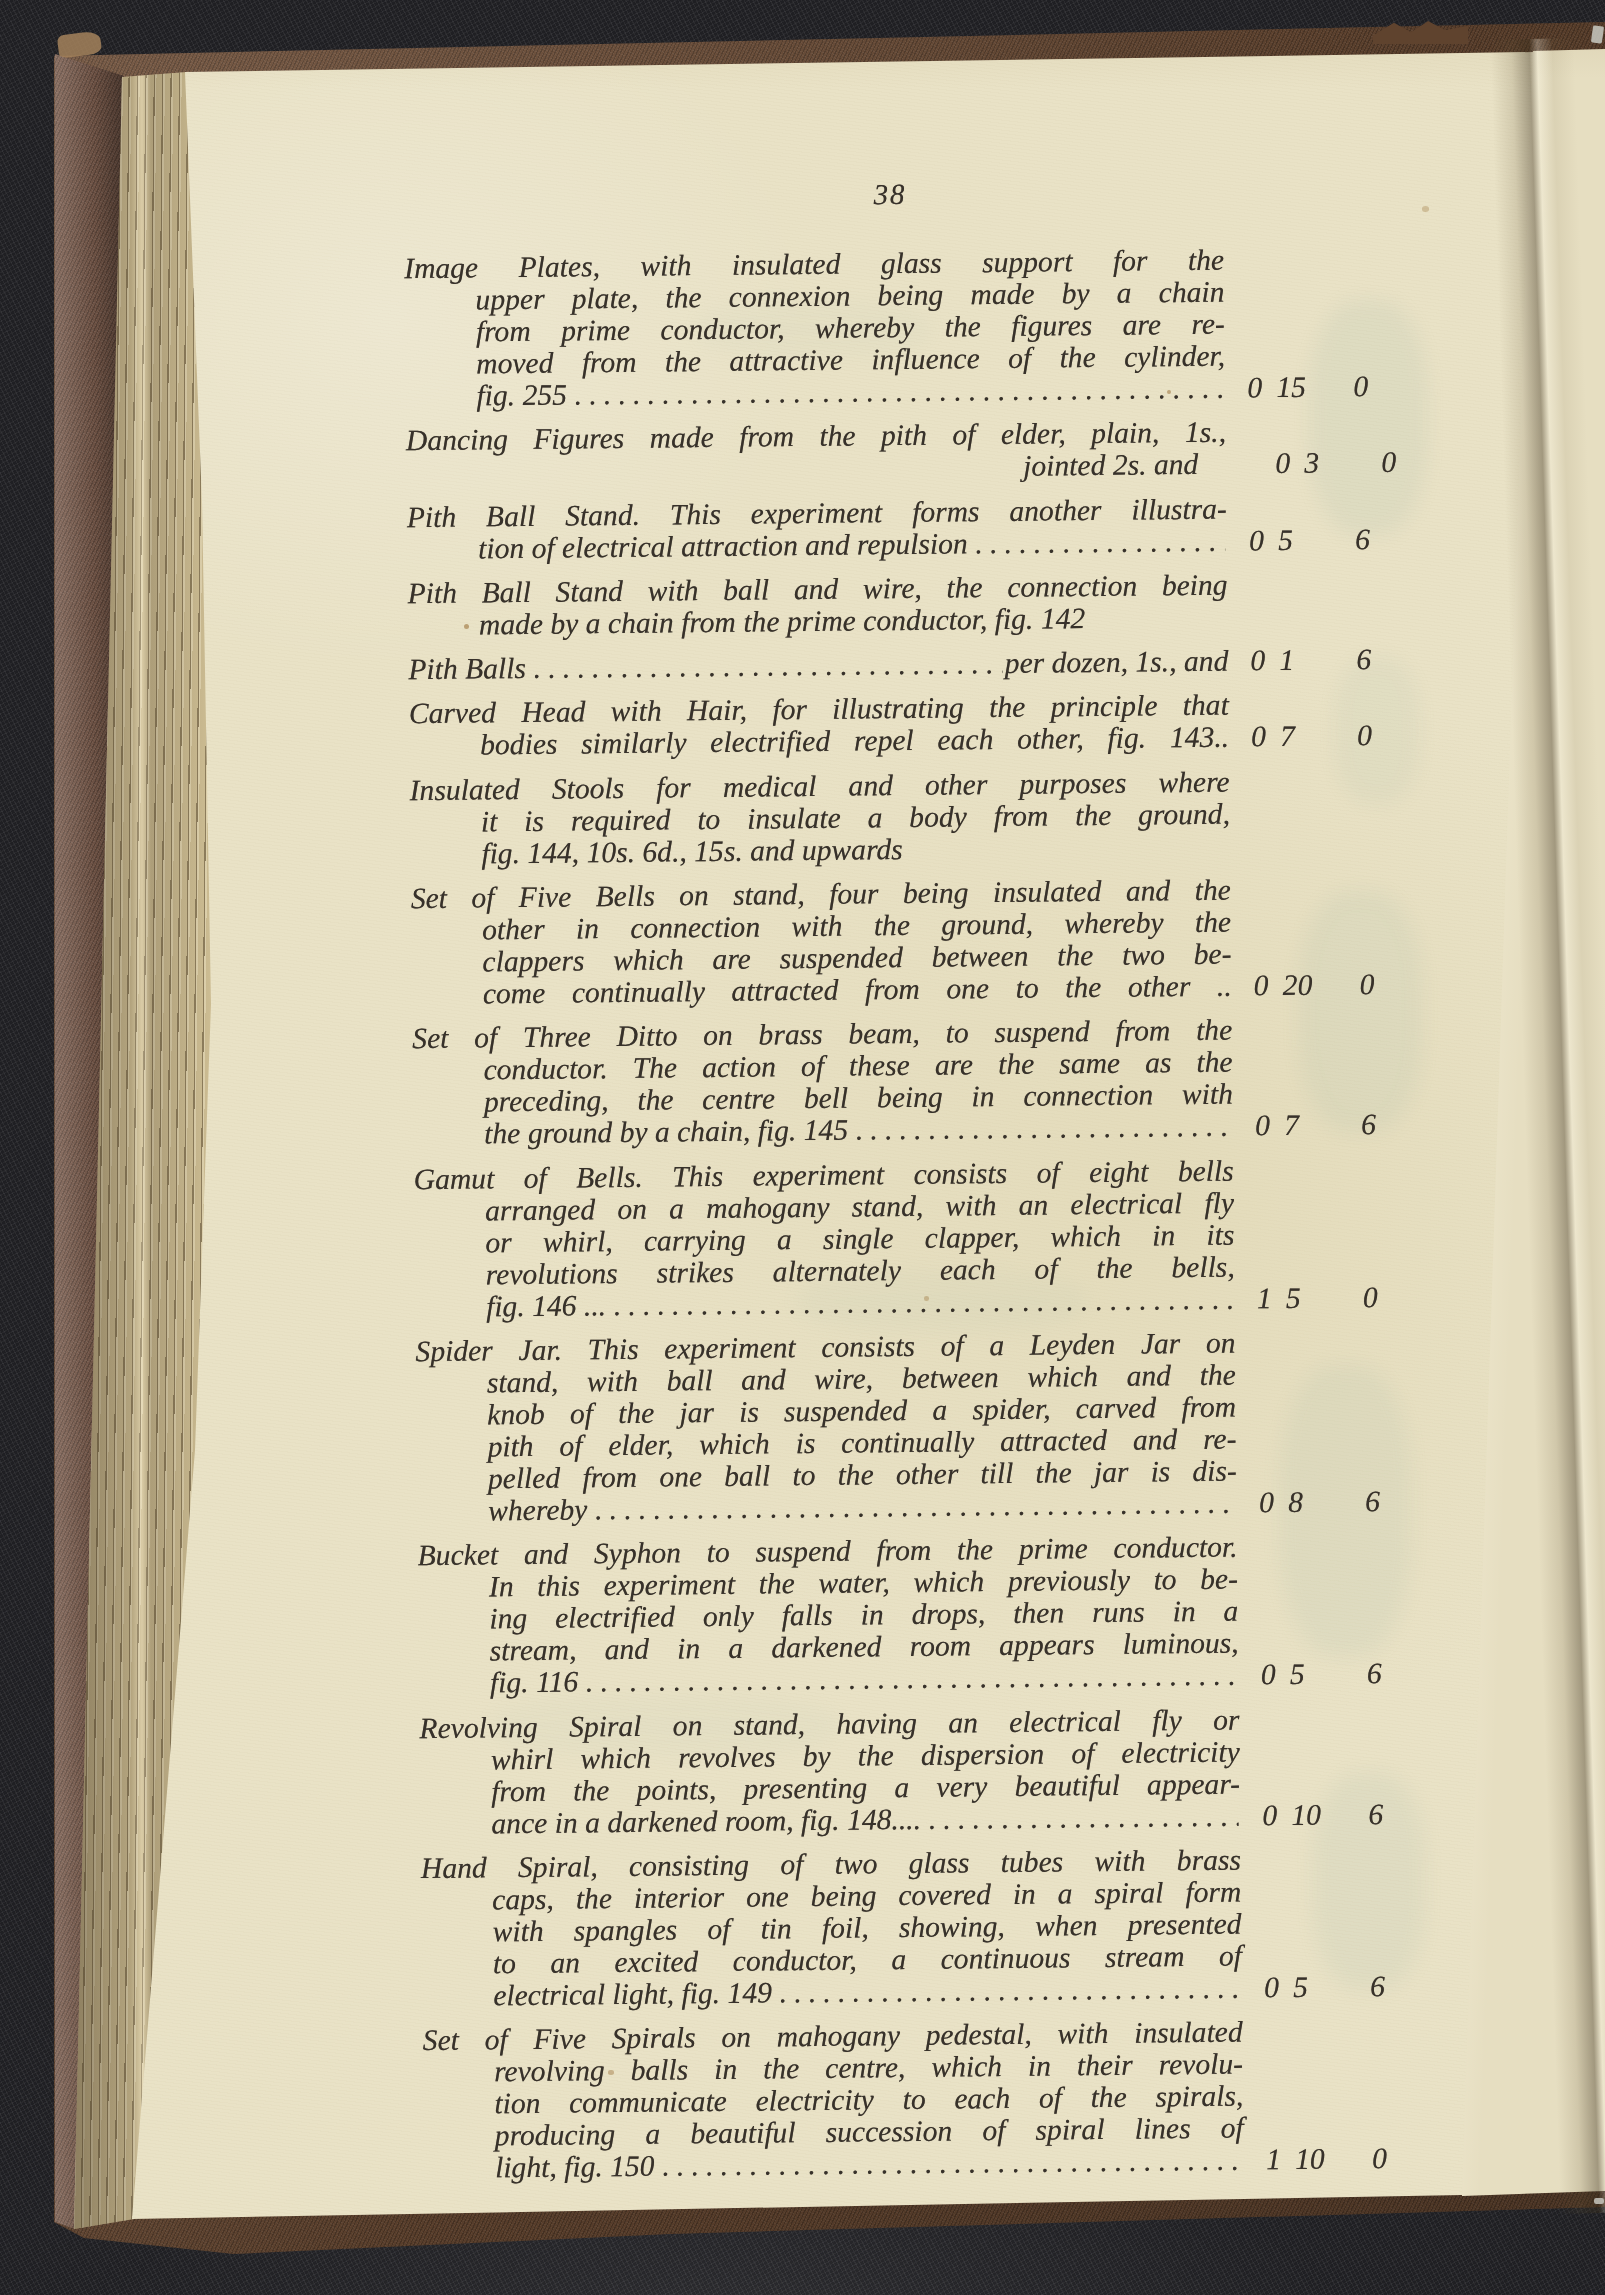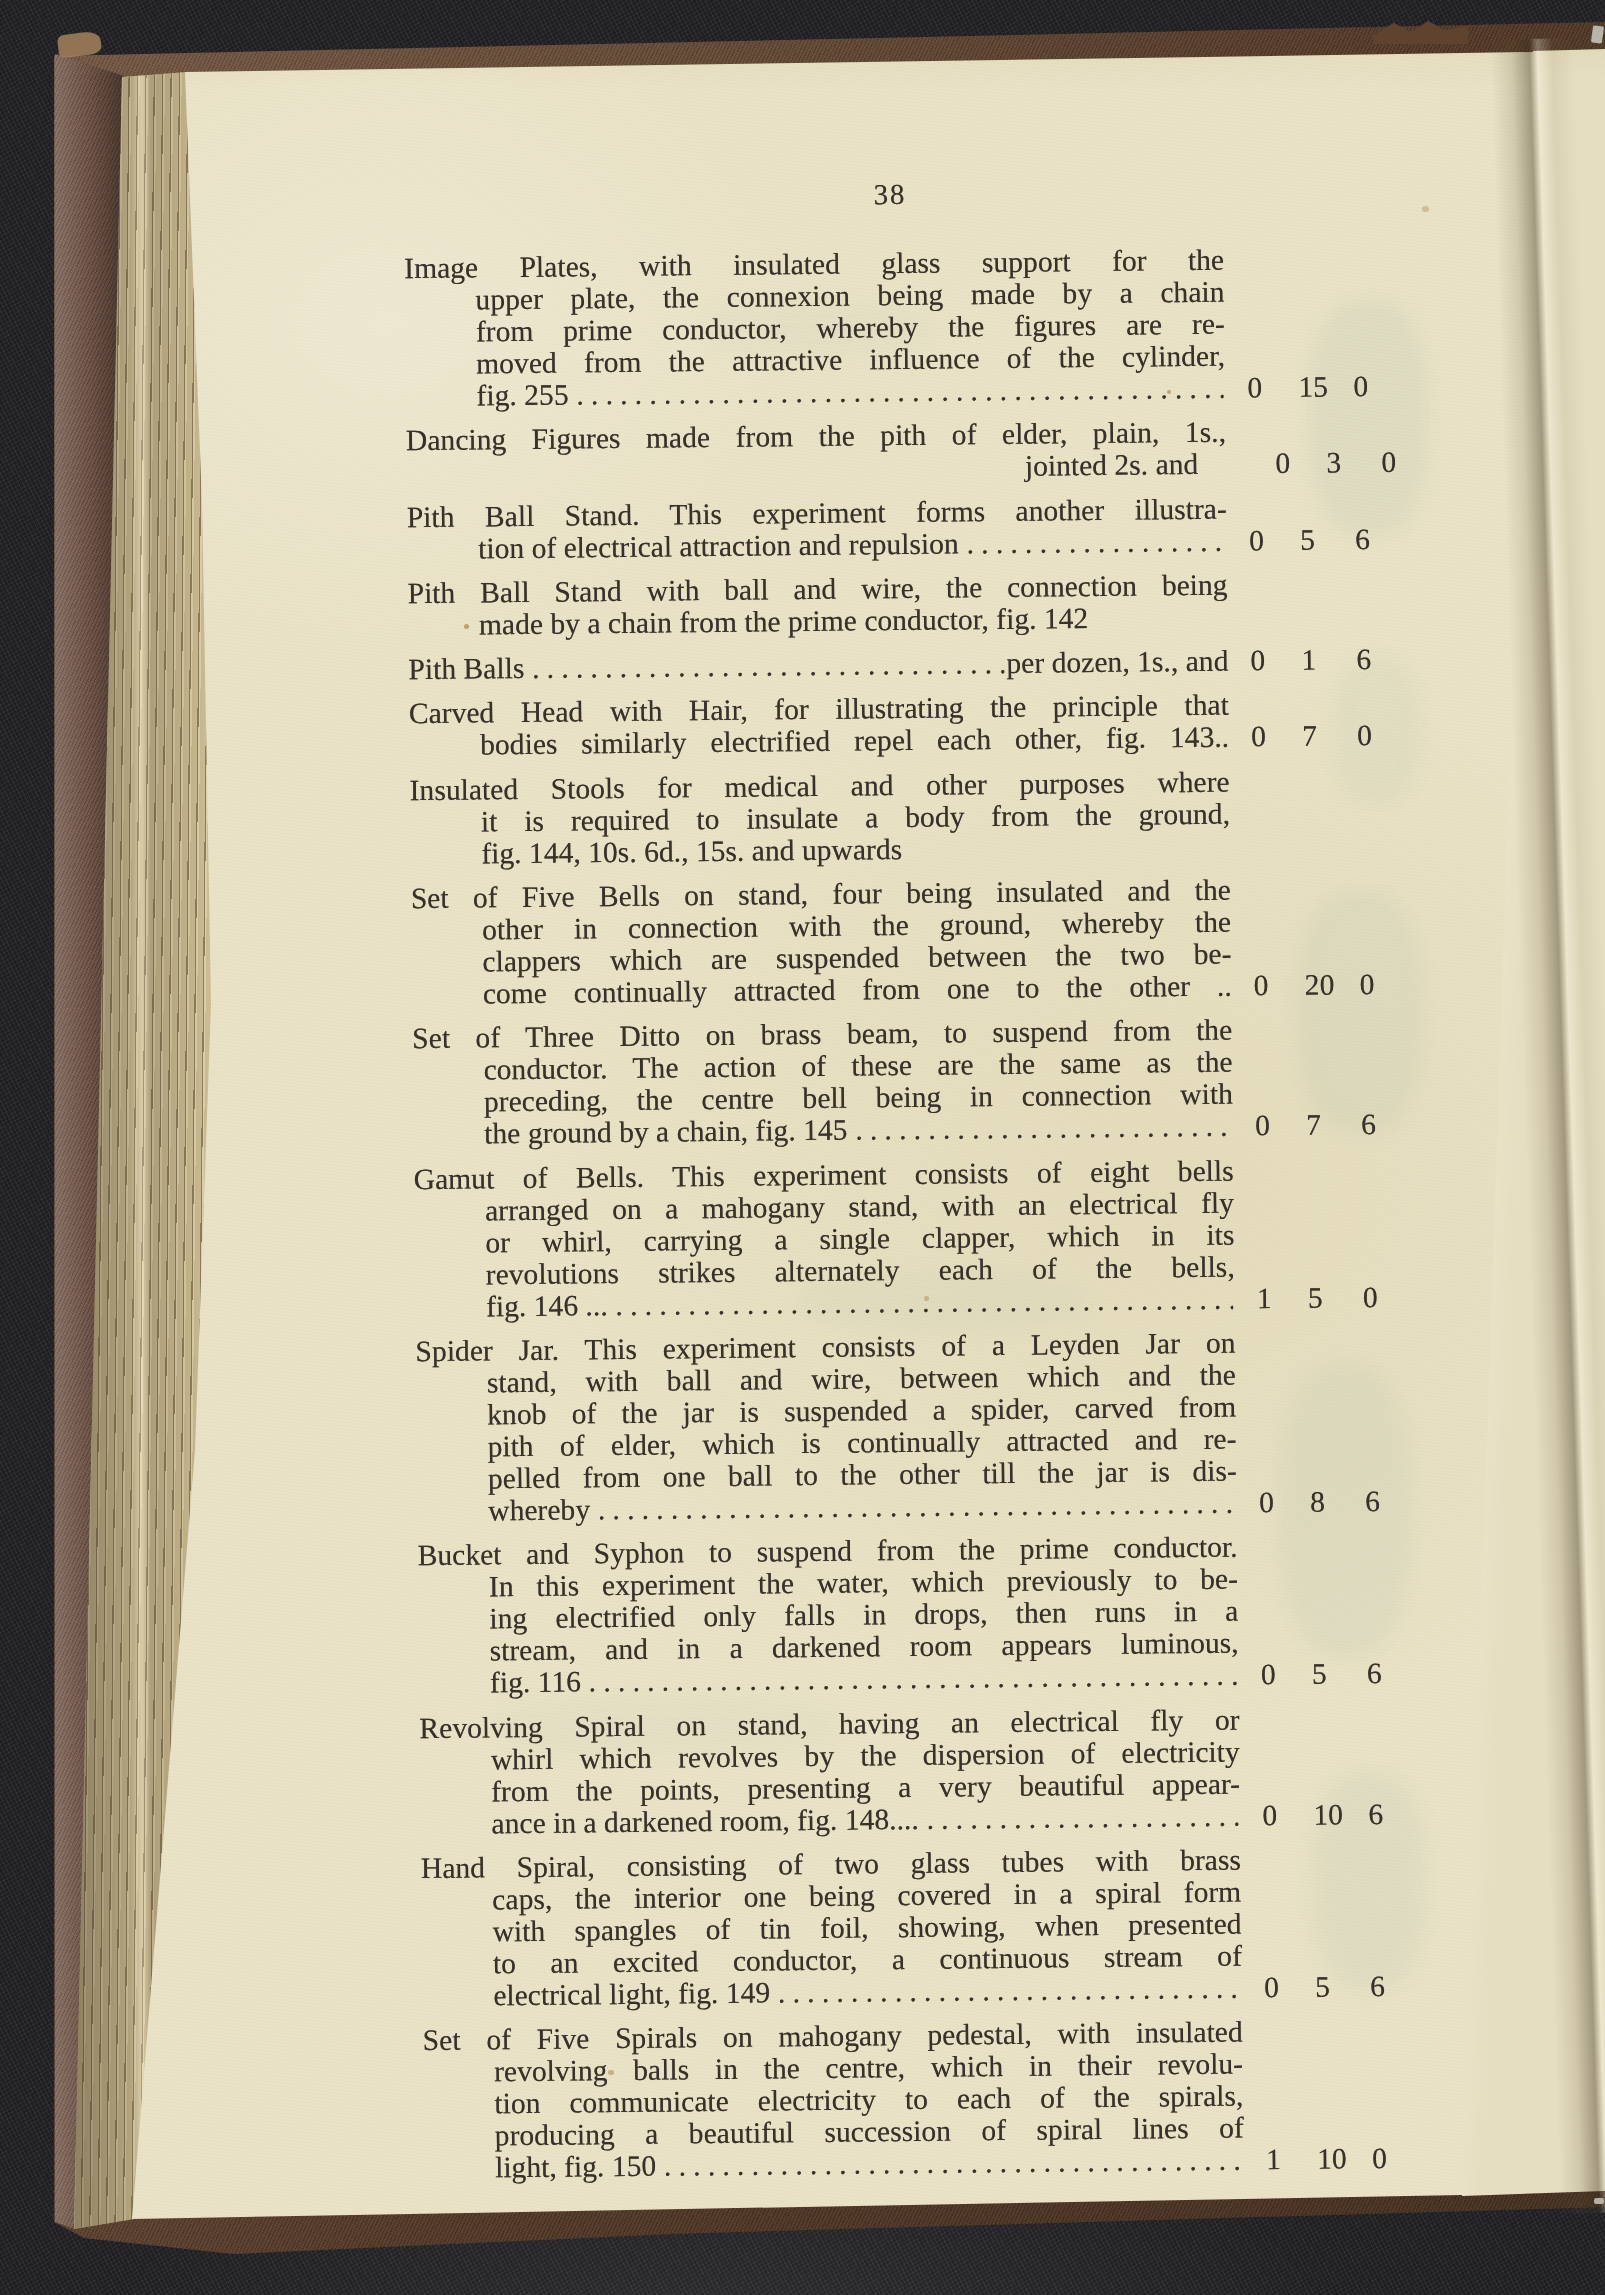--- a/index.html
+++ b/index.html
@@ -57,20 +57,21 @@
     position:absolute;inset:0;
     clip-path:polygon(185px 72px, 1534px 52px, 1463px 2195px, 132px 2219px, 195px 1450px, 211px 1004px, 202px 502px);
     background-color:#e9e2c6;
     background-image:
       radial-gradient(613px 502px at 24% 14%, rgba(255,255,255,0.20), transparent 70%),
       radial-gradient(836px 725px at 72% 52%, rgba(214,203,160,0.30), transparent 75%),
       linear-gradient(180deg, rgba(170,150,105,0.22) 0 3.3px, rgba(170,150,105,0.10) 33px, transparent 89px),
       linear-gradient(90deg, rgba(160,140,95,0.25) 0 3.3px, rgba(160,140,95,0.10) 33px, transparent 89px),
       linear-gradient(0deg, rgba(150,130,85,0.20) 0 5.6px, transparent 50px),
       repeating-linear-gradient(7deg, rgba(160,140,95,0.035) 0 1.1px, transparent 1.1px 3.3px);
+    font-style: italic;
   }
   
   .facing{
     position:absolute;inset:0;
     clip-path:polygon(1533px 51px, 1606px 49px, 1606px 2191px, 1462px 2196px);
     background-color:#e6dec1;
     background-image:
       linear-gradient(92deg, rgba(60,48,28,0.35) 1483px, rgba(130,112,72,0.14) 1505px, rgba(255,250,232,0.22) 1522px, transparent 1556px),
       linear-gradient(180deg, rgba(150,130,85,0.16), transparent 78px),
       linear-gradient(0deg, rgba(150,130,85,0.18) 0 16.7px, transparent 78px);
@@ -122,21 +123,21 @@
   .ln.flush{text-align:left;text-align-last:left;}
   .ln.right{text-align:right;text-align-last:right;padding-right:28px;}
   .ln.row{display:flex;align-items:baseline;text-align:left;text-align-last:left;}
   .row .t{flex:0 0 auto;}
   .leader{
     flex:1 1 auto;overflow:hidden;white-space:nowrap;
     letter-spacing:7.2px;margin:0 2.2px 0 7.8px;
   }
   .pc{position:absolute;top:0;width:42px;text-align:center;white-space:nowrap;}
   .pc.l{left:842px;}
-  .pc.s{left:893px;}
+  .pc.s{left:871px;}
   .pc.d{left:948px;}
 </style>
 </head>
 <body>
 
 <div class="scene">
   <div class="bg"></div>
   <div class="cover"></div>
   <div class="cover-tear-top"></div>
   <div class="spine"></div>

